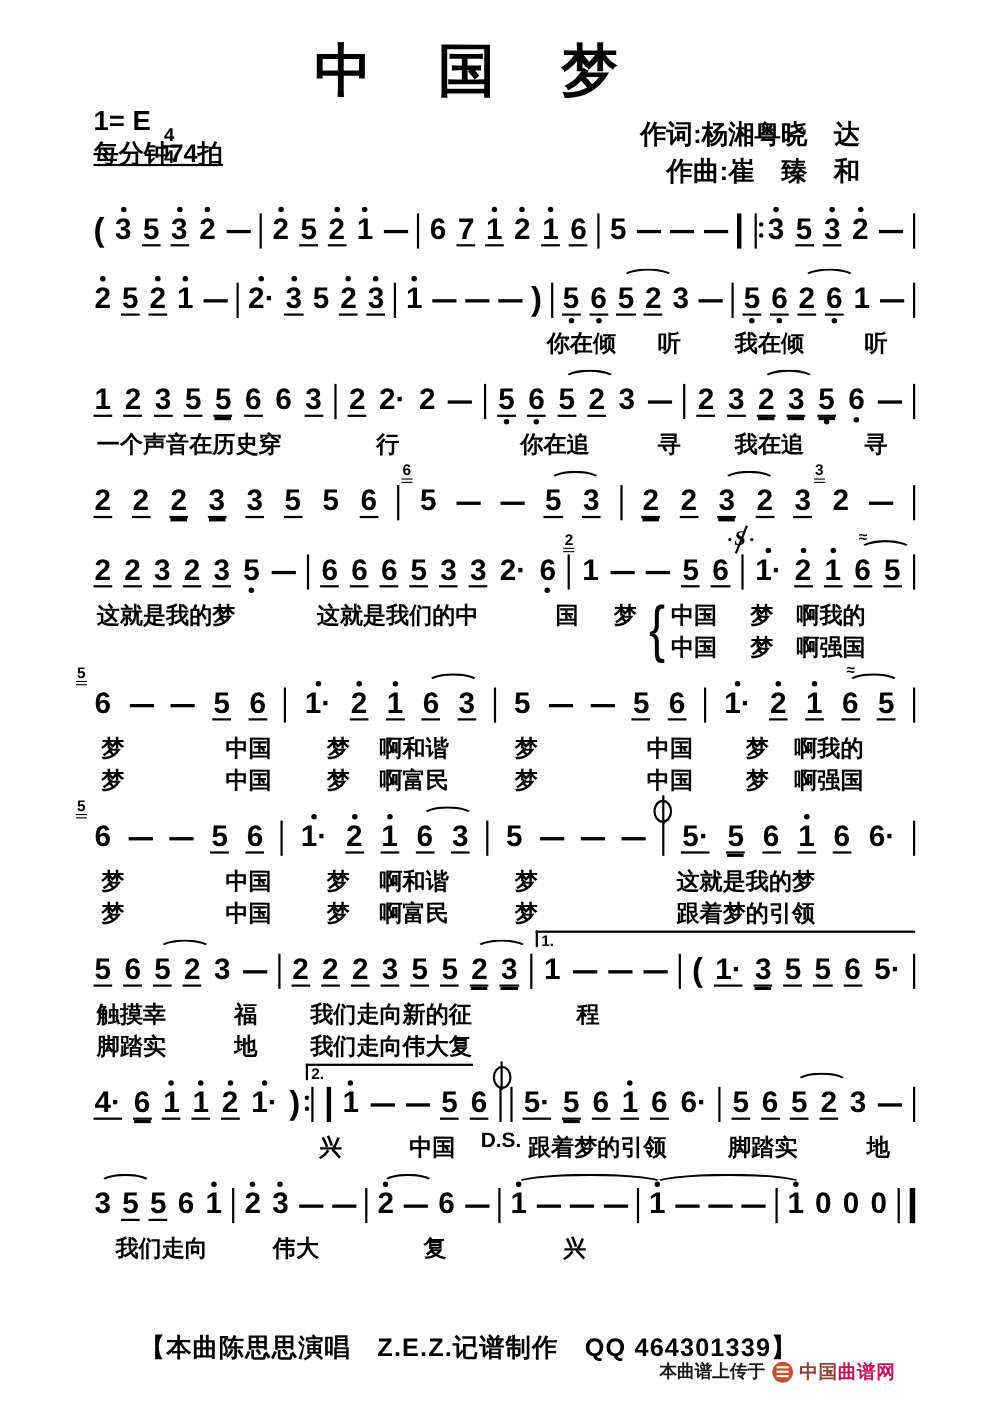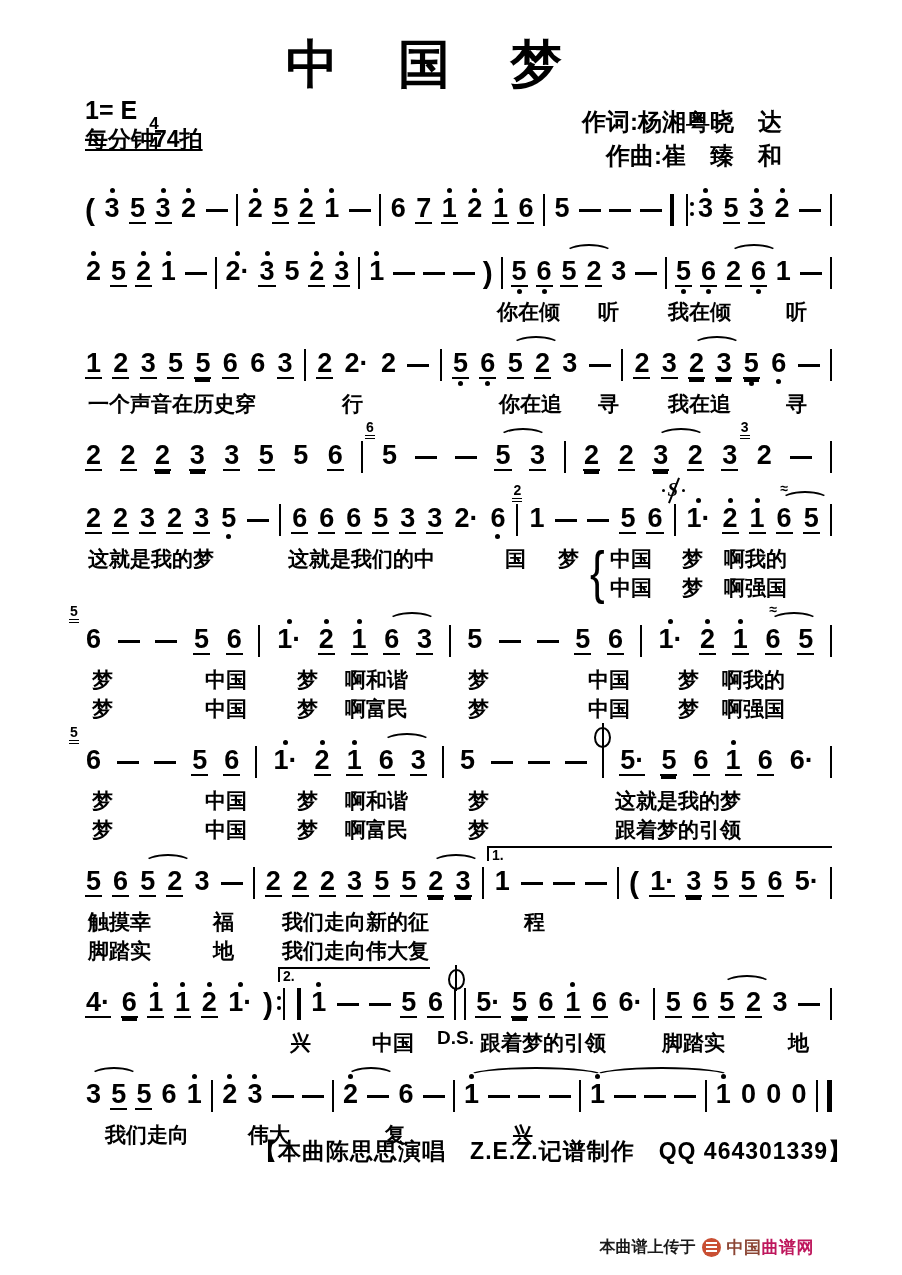--- a/index.html
+++ b/index.html
@@ -52,21 +52,21 @@
         border:2px solid #000;border-radius:50%;}
   .coda::after{content:"";position:absolute;left:50%;transform:translateX(-50%);top:-6px;height:26px;
                width:2px;background:#000;}
   .lyric-row{position:relative;height:28px;margin-top:1px;}
   .lyric-seg{position:absolute;top:0;font-size:21px;font-weight:700;white-space:pre;}
   .lyric-seg.latin{font-size:19px;top:-2px;}
   .volta{position:absolute;top:-13px;height:13px;border-top:2px solid #000;border-left:2px solid #000;z-index:3;}
   .volta .vlabel{position:absolute;left:3px;top:-1px;font-size:14px;font-weight:700;}
   .volta.endph .vlabel{font-size:15px;}
   .brace{position:absolute;font-size:44px;font-weight:400;transform:scaleY(1.3);transform-origin:top;}
-  .footer{position:absolute;top:1136px;left:0;width:100%;text-align:right;
+  .footer{position:absolute;top:1210px;left:0;width:100%;text-align:center;
           font-size:23px;font-weight:700;letter-spacing:1px;}
   .watermark{position:absolute;top:1236px;right:38px;display:flex;align-items:center;gap:6px;}
   .watermark .wm-prefix{font-size:16px;font-weight:700;color:#1a1a1a;}
   .logo{width:19px;height:19px;border-radius:50%;display:inline-block;position:relative;}
   .logo::before{content:"";position:absolute;left:4px;top:4px;width:11px;height:2px;background:#fff;
                 box-shadow:0 4px 0 #fff,0 8px 0 #fff;}
   .sitename{font-size:17px;font-weight:700;letter-spacing:0.5px;}
 </style>
 </head>
 <body>
@@ -438,21 +438,21 @@
             <span class="drow"></span>
             <span class="num">6</span>
             <span class="drow on"></span>
           </div>
           <div class="tok dash"></div>
           <div class="tok barline"></div>
         </div>
         <div class="lyric-row">
           <span class="lyric-seg" style="left: 3px;">一个声音在历史穿</span>
           <span class="lyric-seg" style="left: 257px;">行</span>
-          <span class="lyric-seg" style="left: 414px;">你在追</span>
+          <span class="lyric-seg" style="left: 388px;">你在追</span>
           <span class="lyric-seg" style="left: 513px;">寻</span>
           <span class="lyric-seg" style="left: 583px;">我在追</span>
           <span class="lyric-seg" style="left: 701px;">寻</span>
         </div>
       </div>
       <div class="system">
         <div class="music-row">
           <div class="tok note">
             <span class="drow"></span>
             <span class="num u1">2</span>

